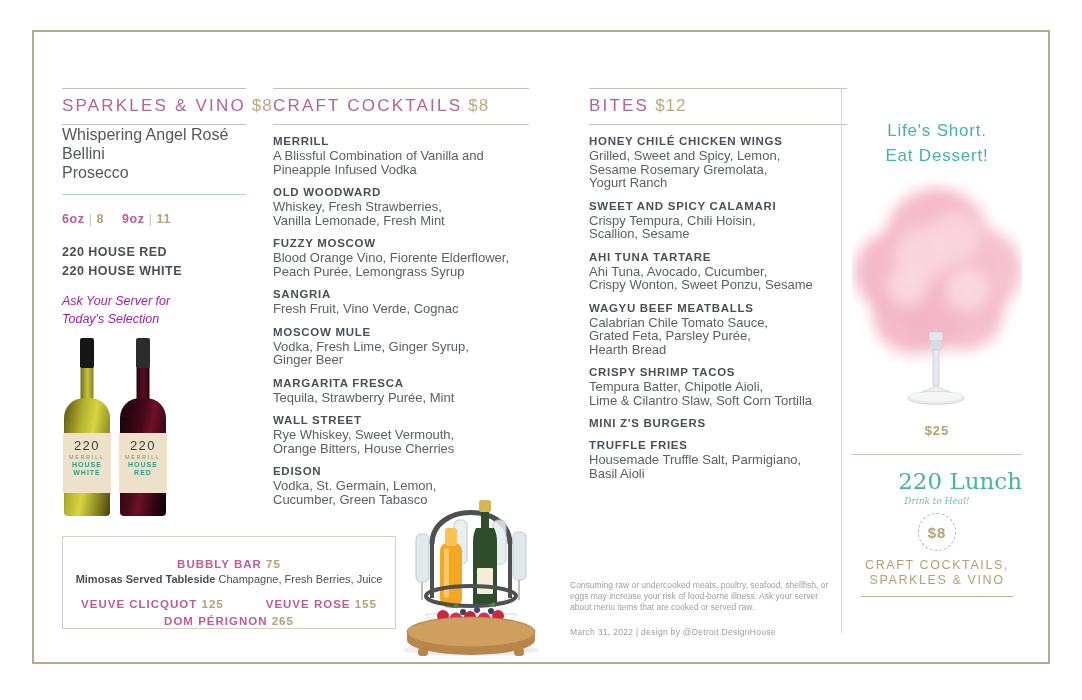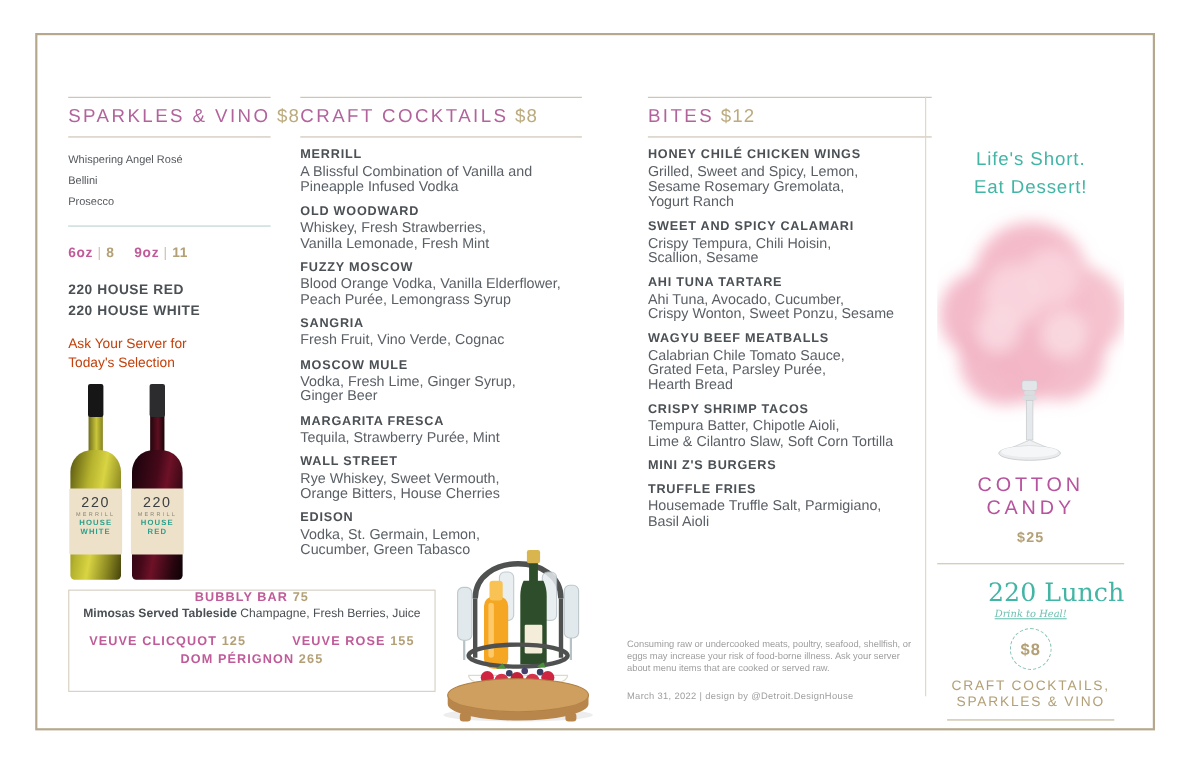--- a/index.html
+++ b/index.html
@@ -9,65 +9,65 @@
          border:2px solid #b6a88d;pointer-events:none;}
   .col{position:absolute;top:88px;}
   .col1{left:62px;width:184px;}
   .col2{left:273px;width:256px;}
   .col3{left:589px;width:258px;}
   .col4{left:852px;width:170px;text-align:center;}
   .sec-head{border-top:1px solid #c9bfae;border-bottom:1px solid #c9bfae;
             padding:7px 0 8px 0;white-space:nowrap;}
   .sec-title{font-size:17px;letter-spacing:2.2px;color:#b2639c;}
   .sec-price{font-size:17px;letter-spacing:1px;color:#bcab7f;margin-left:6px;}
-  .wine-list{margin-top:11px;font-size:10px;line-height:19px;color:#53575c;}
+  .wine-list{font-size:16px;line-height:19px;color:#53575c;}
   .teal-rule{margin-top:12px;height:1px;background:#b9d2d0;}
   .sizes{margin-top:17px;font-size:12.5px;font-weight:bold;letter-spacing:.6px;}
   .sizes .pipe{color:#c9c2b4;font-weight:normal;margin:0 4px;}
   .sizes .gap{display:inline-block;width:18px;}
   .pink{color:#c05b99;}
   .goldc{color:#b3a077;}
   .house{margin-top:17px;font-size:12.5px;font-weight:bold;line-height:19px;letter-spacing:.5px;color:#4b5055;}
-  .note{margin-top:11px;font-size:12.5px;line-height:18px;white-space:pre-line;color:#c2410c;}
+  .note{margin-top:11px;font-size:12.5px;font-style:italic;line-height:18px;white-space:pre-line;color:#a21caf;}
   .bottles{margin-top:10px;display:flex;gap:6px;}
   .bottle{position:relative;width:50px;height:178px;}
   .bottle .cap{position:absolute;left:50%;transform:translateX(-50%);top:0;width:14px;height:30px;border-radius:2px;}
   .bottle .neck{position:absolute;left:50%;transform:translateX(-50%);top:18px;width:13px;height:48px;}
   .bottle .body{position:absolute;left:50%;transform:translateX(-50%);top:60px;width:46px;height:118px;
                 border-radius:20px 20px 4px 4px;}
   .bottle.white .cap{background:#161616;}
   .bottle.white .neck{background:linear-gradient(90deg,#6f6d1d,#c9c63c 55%,#85821f);}
   .bottle.white .body{background:linear-gradient(100deg,#55530f,#b5b22e 32%,#d8d443 52%,#8c8922 78%,#44420c);}
   .bottle.red .cap{background:#2c2c2e;}
   .bottle.red .neck{background:linear-gradient(90deg,#23060d,#5c0f20 55%,#1c040a);}
   .bottle.red .body{background:linear-gradient(100deg,#15030a,#46091a 40%,#6e1127 55%,#25050e 85%,#0e0206);}
   .bottle .label{position:absolute;left:50%;transform:translateX(-50%);top:95px;width:48px;height:60px;
                  background:#ede1c9;border-radius:1px;text-align:center;padding-top:5px;box-sizing:border-box;}
   .label .num{font-size:13px;letter-spacing:1.5px;color:#3c4043;}
   .label .brand{font-size:5px;letter-spacing:2px;color:#8a8577;margin-top:1px;}
   .label .hline{font-size:7px;font-weight:bold;letter-spacing:1px;color:#2ba08c;margin-top:1px;}
   .bubbly{position:absolute;left:62px;top:536px;width:334px;height:93px;border:1px solid #d5cec0;
-          box-shadow:0 0 0 3px #ffffff inset;text-align:center;font-size:11px;box-sizing:border-box;padding-top:0;}
+          box-shadow:0 0 0 3px #ffffff inset;text-align:center;font-size:11px;box-sizing:border-box;padding-top:21px;}
   .bubbly .t{font-weight:bold;letter-spacing:1px;font-size:11.5px;}
   .bubbly .lead{margin-top:3px;color:#4b5055;}
   .bubbly .lead b{font-weight:bold;}
   .bubbly .opts{margin-top:13px;font-weight:bold;letter-spacing:1px;font-size:11.5px;}
   .bubbly .opts .sp{display:inline-block;width:42px;}
   .bubbly .dom{margin-top:5px;font-weight:bold;letter-spacing:1px;font-size:11.5px;}
   .item{margin-top:10px;}
   .item .nm{font-size:11.5px;font-weight:bold;letter-spacing:.7px;color:#4b5055;}
   .item .ds{font-size:13px;line-height:13.5px;margin-top:2px;color:#5b6066;white-space:pre-line;}
   .vrule{position:absolute;left:841px;top:88px;width:1px;height:545px;background:#ddd5c6;}
-  .tagline{margin-top:44px;font-size:17px;line-height:25px;letter-spacing:.8px;color:#43b5a5;white-space:pre-line;}
+  .tagline{margin-top:30px;font-size:17px;line-height:25px;letter-spacing:.8px;color:#43b5a5;white-space:pre-line;}
   .candy-wrap{margin-top:4px;height:242px;position:relative;}
   .dessert-name{font-size:18px;letter-spacing:3.5px;line-height:21px;color:#b8539e;white-space:pre-line;margin-top:2px;}
   .dessert-price{margin-top:9px;font-size:13px;font-weight:bold;letter-spacing:1px;color:#b3a077;}
   .col4 .rule{margin-top:16px;height:1px;background:#cdc2ad;}
   .lunch-script{margin-top:13px;font-family:"DejaVu Serif",serif;font-size:23px;color:#43b5a5;text-align:right;}
-  .lunch-tag{margin-top:2px;font-family:"DejaVu Serif",serif;font-style:italic;font-size:9px;color:#6fc2b3;text-decoration:underline;}
+  .lunch-tag{margin-top:2px;font-family:"DejaVu Serif",serif;font-style:italic;font-size:9px;color:#6fc2b3;}
   .price-circle{margin:7px auto 0 auto;width:38px;height:38px;border:1.5px dashed #8cc6b9;border-radius:50%;
                 display:flex;align-items:center;justify-content:center;font-size:15px;font-weight:bold;
                 letter-spacing:1px;color:#b3a077;box-sizing:border-box;}
   .lunch-caps{margin-top:7px;font-size:12.5px;letter-spacing:1.6px;line-height:15px;color:#b3a077;white-space:pre-line;}
   .lunch-underline{margin:8px auto 0 auto;width:152px;height:1px;background:#c2b493;}
   .disclaimer{position:absolute;left:570px;top:580px;width:268px;font-size:8.5px;line-height:11px;color:#9e9e9e;}
   .credit{position:absolute;left:570px;top:627px;width:268px;font-size:8.5px;color:#9e9e9e;letter-spacing:.3px;}
   .mimosa{position:absolute;left:396px;top:476px;width:150px;height:182px;}
 </style>
 </head>
@@ -187,21 +187,21 @@
           <div class="ds">A Blissful Combination of Vanilla and
 Pineapple Infused Vodka</div>
         </div>
       <div class="item">
           <div class="nm">OLD WOODWARD</div>
           <div class="ds">Whiskey, Fresh Strawberries,
 Vanilla Lemonade, Fresh Mint</div>
         </div>
       <div class="item">
           <div class="nm">FUZZY MOSCOW</div>
-          <div class="ds">Blood Orange Vodka, Vanilla Elderflower,
+          <div class="ds">Blood Orange Vino, Fiorente Elderflower,
 Peach Purée, Lemongrass Syrup</div>
         </div>
       <div class="item">
           <div class="nm">SANGRIA</div>
           <div class="ds">Fresh Fruit, Vino Verde, Cognac</div>
         </div>
       <div class="item">
           <div class="nm">MOSCOW MULE</div>
           <div class="ds">Vodka, Fresh Lime, Ginger Syrup,
 Ginger Beer</div>
@@ -296,22 +296,20 @@
         </g>
         <rect x="77" y="160" width="14" height="9" rx="2" fill="#e3e6e8" stroke="#c2c7ca" stroke-width="0.6"></rect>
         <rect x="79" y="169" width="10" height="4" rx="2" fill="#d9dde0"></rect>
         <rect x="77.5" y="174" width="13" height="4" rx="2" fill="#d9dde0"></rect>
         <rect x="81" y="178" width="6" height="36" fill="#e6e9eb" stroke="#c2c7ca" stroke-width="0.6"></rect>
         <path d="M84,214 L56,226 a30,7 0 0 0 56,0 z" fill="#eef0f1" stroke="#c8cccf" stroke-width="0.7"></path>
         <ellipse cx="84" cy="226" rx="28" ry="6.5" fill="#e9ebed" stroke="#c2c7ca" stroke-width="0.7"></ellipse>
         <ellipse cx="84" cy="224.5" rx="26" ry="5" fill="#f5f6f7"></ellipse>
       </svg>
     </div>
-    <div class="dessert-name">COTTON
-CANDY</div>
     <div class="dessert-price">$25</div>
     <div class="rule"></div>
     <div class="lunch-script">220 Lunch</div>
     <div class="lunch-tag">Drink to Heal!</div>
     <div class="price-circle">$8</div>
     <div class="lunch-caps">CRAFT COCKTAILS,
 SPARKLES &amp; VINO</div>
     <div class="lunch-underline"></div>
   </div>
 </div>

